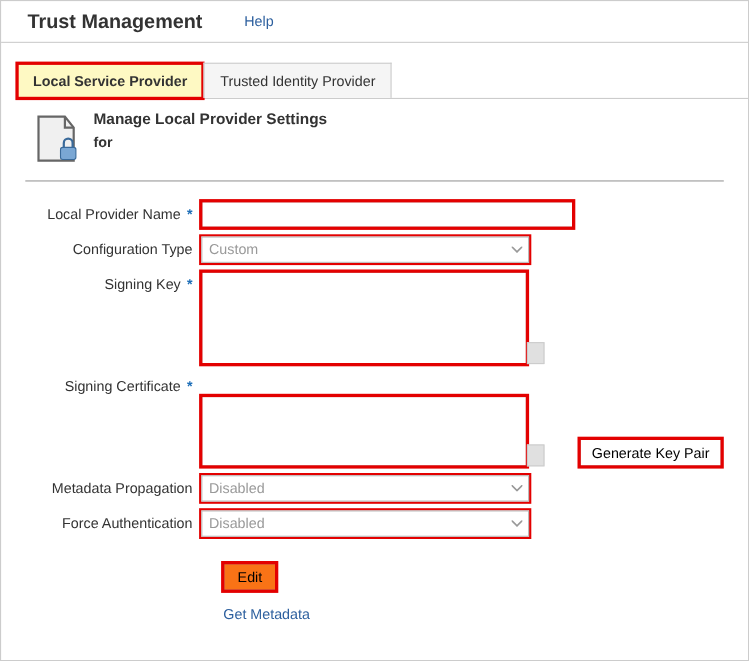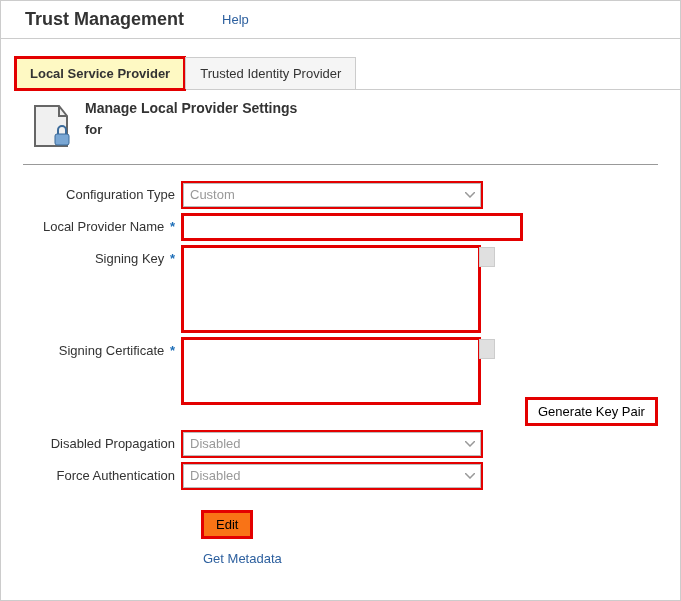--- a/index.html
+++ b/index.html
@@ -133,21 +133,21 @@
     .text-input {
       width: 338px;
       height: 24px;
       border: 1px solid #bbb;
       background: #fff;
       padding: 3px 6px;
       font-size: 13px;
     }
     .textarea-wrap {
       display: flex;
-      align-items: flex-start;
+      align-items: flex-end;
     }
     .textarea-input {
       width: 296px;
       height: 84px;
       border: 1px solid #bbb;
       background: #fff;
       padding: 3px 6px;
       font-size: 13px;
       resize: none;
     }
@@ -215,43 +215,43 @@
   <div class="subheader-text">
     <h2>Manage Local Provider Settings</h2>
     <div class="for-text">for</div>
   </div>
 </div>
 <hr class="sub-divider">
 
 <div class="form">
 
   <div class="form-row">
+    <div class="form-label">
+      <span>Local Provider Name</span>
+      <span class="required">*</span>
+    </div>
+    <div class="form-control">
+      <input type="text" class="text-input highlight-red" value="" style="">
+    </div>
+  </div>
+
+  <div class="form-row">
     <div class="form-label">Configuration Type</div>
     <div class="form-control">
       <div class="select-wrapper highlight-red">
         <div class="select-box">Custom</div>
         <svg class="select-arrow" width="10" height="6" viewBox="0 0 10 6">
             <path d="M0 0 L5 5 L10 0" fill="none" stroke="#999" stroke-width="1.5"></path>
           </svg>
       </div>
     </div>
   </div>
 
   <div class="form-row">
     <div class="form-label">
-      <span>Local Provider Name</span>
-      <span class="required">*</span>
-    </div>
-    <div class="form-control">
-      <input type="text" class="text-input highlight-red" value="" style="">
-    </div>
-  </div>
-
-  <div class="form-row">
-    <div class="form-label">
       <span>Signing Key</span>
       <span class="required">*</span>
     </div>
     <div class="form-control textarea-wrap">
       <textarea class="textarea-input highlight-red" style=""></textarea>
       <div class="textarea-scroll"></div>
     </div>
   </div>
 
   <div class="form-row">
@@ -262,21 +262,21 @@
     <div class="form-control textarea-wrap">
       <textarea class="textarea-input highlight-red" style="height: 64px;"></textarea>
       <div class="textarea-scroll"></div>
       <div class="gen-keypair-wrap">
         <button class="gen-keypair highlight-red">Generate Key Pair</button>
       </div>
     </div>
   </div>
 
   <div class="form-row" style="margin-top:4px">
-    <div class="form-label">Disabled Propagation</div>
+    <div class="form-label">Metadata Propagation</div>
     <div class="form-control">
       <div class="select-wrapper highlight-red">
         <div class="select-box">Disabled</div>
         <svg class="select-arrow" width="10" height="6" viewBox="0 0 10 6">
             <path d="M0 0 L5 5 L10 0" fill="none" stroke="#999" stroke-width="1.5"></path>
           </svg>
       </div>
     </div>
   </div>
 

